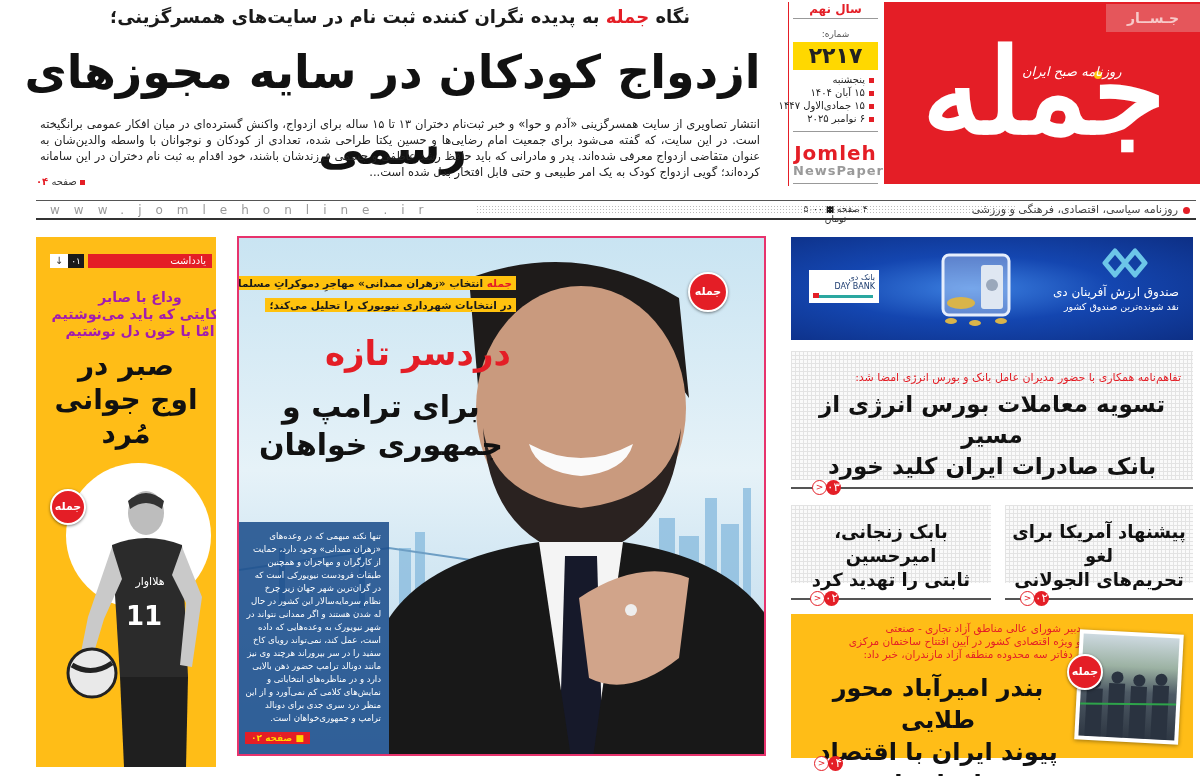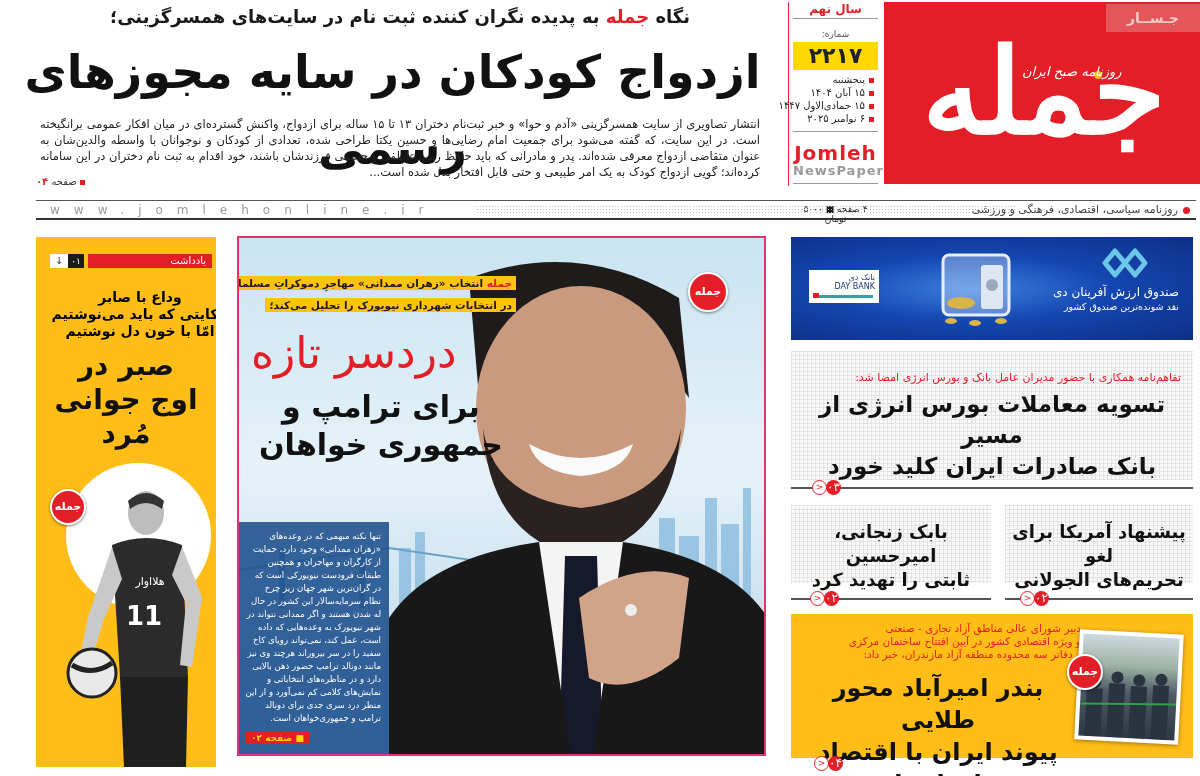--- a/index.html
+++ b/index.html
@@ -43,35 +43,35 @@
     background-image: radial-gradient(#bbb 0.6px, transparent 0.8px); background-size: 3px 3px; }
   #tagline-bar { position: absolute; right: 6px; top: 2px; font-size: 11px; color: #444; }
   #tagline-bar .dot { display: inline-block; width: 7px; height: 7px; border-radius: 50%; background: #e41e26; margin-left: 5px; vertical-align: middle; }
 
   
   #note-panel { left: 36px; top: 237px; width: 180px; height: 530px; background: #ffbd17; overflow: hidden; }
   #note-tag { position: absolute; left: 14px; top: 17px; width: 162px; height: 14px; }
   #note-tag .label { position: absolute; right: 0; top: 0; width: 124px; height: 14px; background: #e41e26; color: #fff; font-size: 10px; line-height: 14px; padding-right: 6px; }
   #note-tag .num { position: absolute; left: 18px; top: 0; width: 16px; height: 14px; background: #1a1a1a; color: #fff; font-size: 9px; line-height: 14px; text-align: center; }
   #note-tag .arrow { position: absolute; left: 0; top: 0; width: 18px; height: 14px; background: #fff; color: #333; font-size: 10px; line-height: 14px; text-align: center; }
-  #note-sub { position: absolute; left: 0; top: 52px; width: 208px; text-align: center; font-size: 14px; font-weight: bold; line-height: 17px; color: #000000; }
+  #note-sub { position: absolute; left: 0; top: 52px; width: 208px; text-align: center; font-size: 14px; font-weight: bold; line-height: 17px; color: #a21caf; }
   #note-title { position: absolute; left: 0; top: 112px; width: 180px; text-align: center; font-size: 28px; font-weight: 900; line-height: 34px; color: #111; }
   #note-circle { position: absolute; left: 30px; top: 226px; width: 145px; height: 145px; border-radius: 50%; background: #fff; }
   #player { position: absolute; left: 28px; top: 250px; width: 150px; height: 280px; }
   .jomleh-badge { position: absolute; width: 36px; height: 36px; border-radius: 50%; background: #e41e26; border: 2px solid #fff; box-shadow: 0 1px 3px rgba(0,0,0,0.5); color: #fff; font-size: 11px; font-weight: bold; line-height: 32px; text-align: center; }
 
   
   #feature { left: 237px; top: 236px; width: 529px; height: 520px; border: 2px solid #e7336d; overflow: hidden;
     background: linear-gradient(180deg, #c9e4f2 0%, #e6f2f8 45%, #d6e9f4 60%, #b8d6ea 100%); }
   #skyline { position: absolute; left: 0; top: 250px; width: 529px; height: 120px; }
   #man { position: absolute; left: 150px; top: 20px; width: 379px; height: 500px; }
   #feature-kicker { position: absolute; left: 22px; top: 34px; width: 255px; }
   #feature-kicker .line { display: inline-block; background: #ffc20e; color: #1a1a1a; font-size: 10.5px; font-weight: bold; padding: 1px 4px; margin-bottom: 4px; white-space: nowrap; }
   #feature-kicker .brand { color: #e41e26; }
-  #feature-title-red { position: absolute; left: 12px; top: 86px; width: 260px; text-align: left; color: #e41e26; font-size: 44px; font-weight: 400; line-height: 58px; }
+  #feature-title-red { position: absolute; left: 12px; top: 86px; width: 260px; text-align: right; color: #e41e26; font-size: 34px; font-weight: 700; line-height: 58px; }
   #feature-title-black { position: absolute; left: 12px; top: 150px; width: 260px; text-align: center; color: #111; font-size: 30px; font-weight: 900; line-height: 38px; }
   #feature-body-box { position: absolute; left: 0; top: 284px; width: 150px; height: 234px; background: rgba(28,78,140,0.88); }
   #feature-body { position: absolute; left: 6px; top: 292px; width: 136px; color: #fff; font-size: 8.6px; line-height: 13px; text-align: right; }
   #feature-page-ref { position: absolute; left: 6px; top: 494px; background: #e41e26; color: #ffd800; font-size: 9px; font-weight: bold; padding: 1px 6px; }
   #feature .jomleh-badge { left: 449px; top: 34px; width: 40px; height: 40px; line-height: 36px; }
 
   
   #ad-banner { left: 791px; top: 237px; width: 402px; height: 103px; background: radial-gradient(ellipse at 45% 50%, #3b7fe0 0%, #1446b0 45%, #0d2f85 100%); overflow: hidden; }
   #ad-logo-box { position: absolute; left: 18px; top: 33px; width: 70px; height: 33px; background: #fff; }
   #ad-logo-box .txt { position: absolute; right: 4px; top: 3px; font-size: 8px; color: #1a3a6e; text-align: right; line-height: 9px; }

